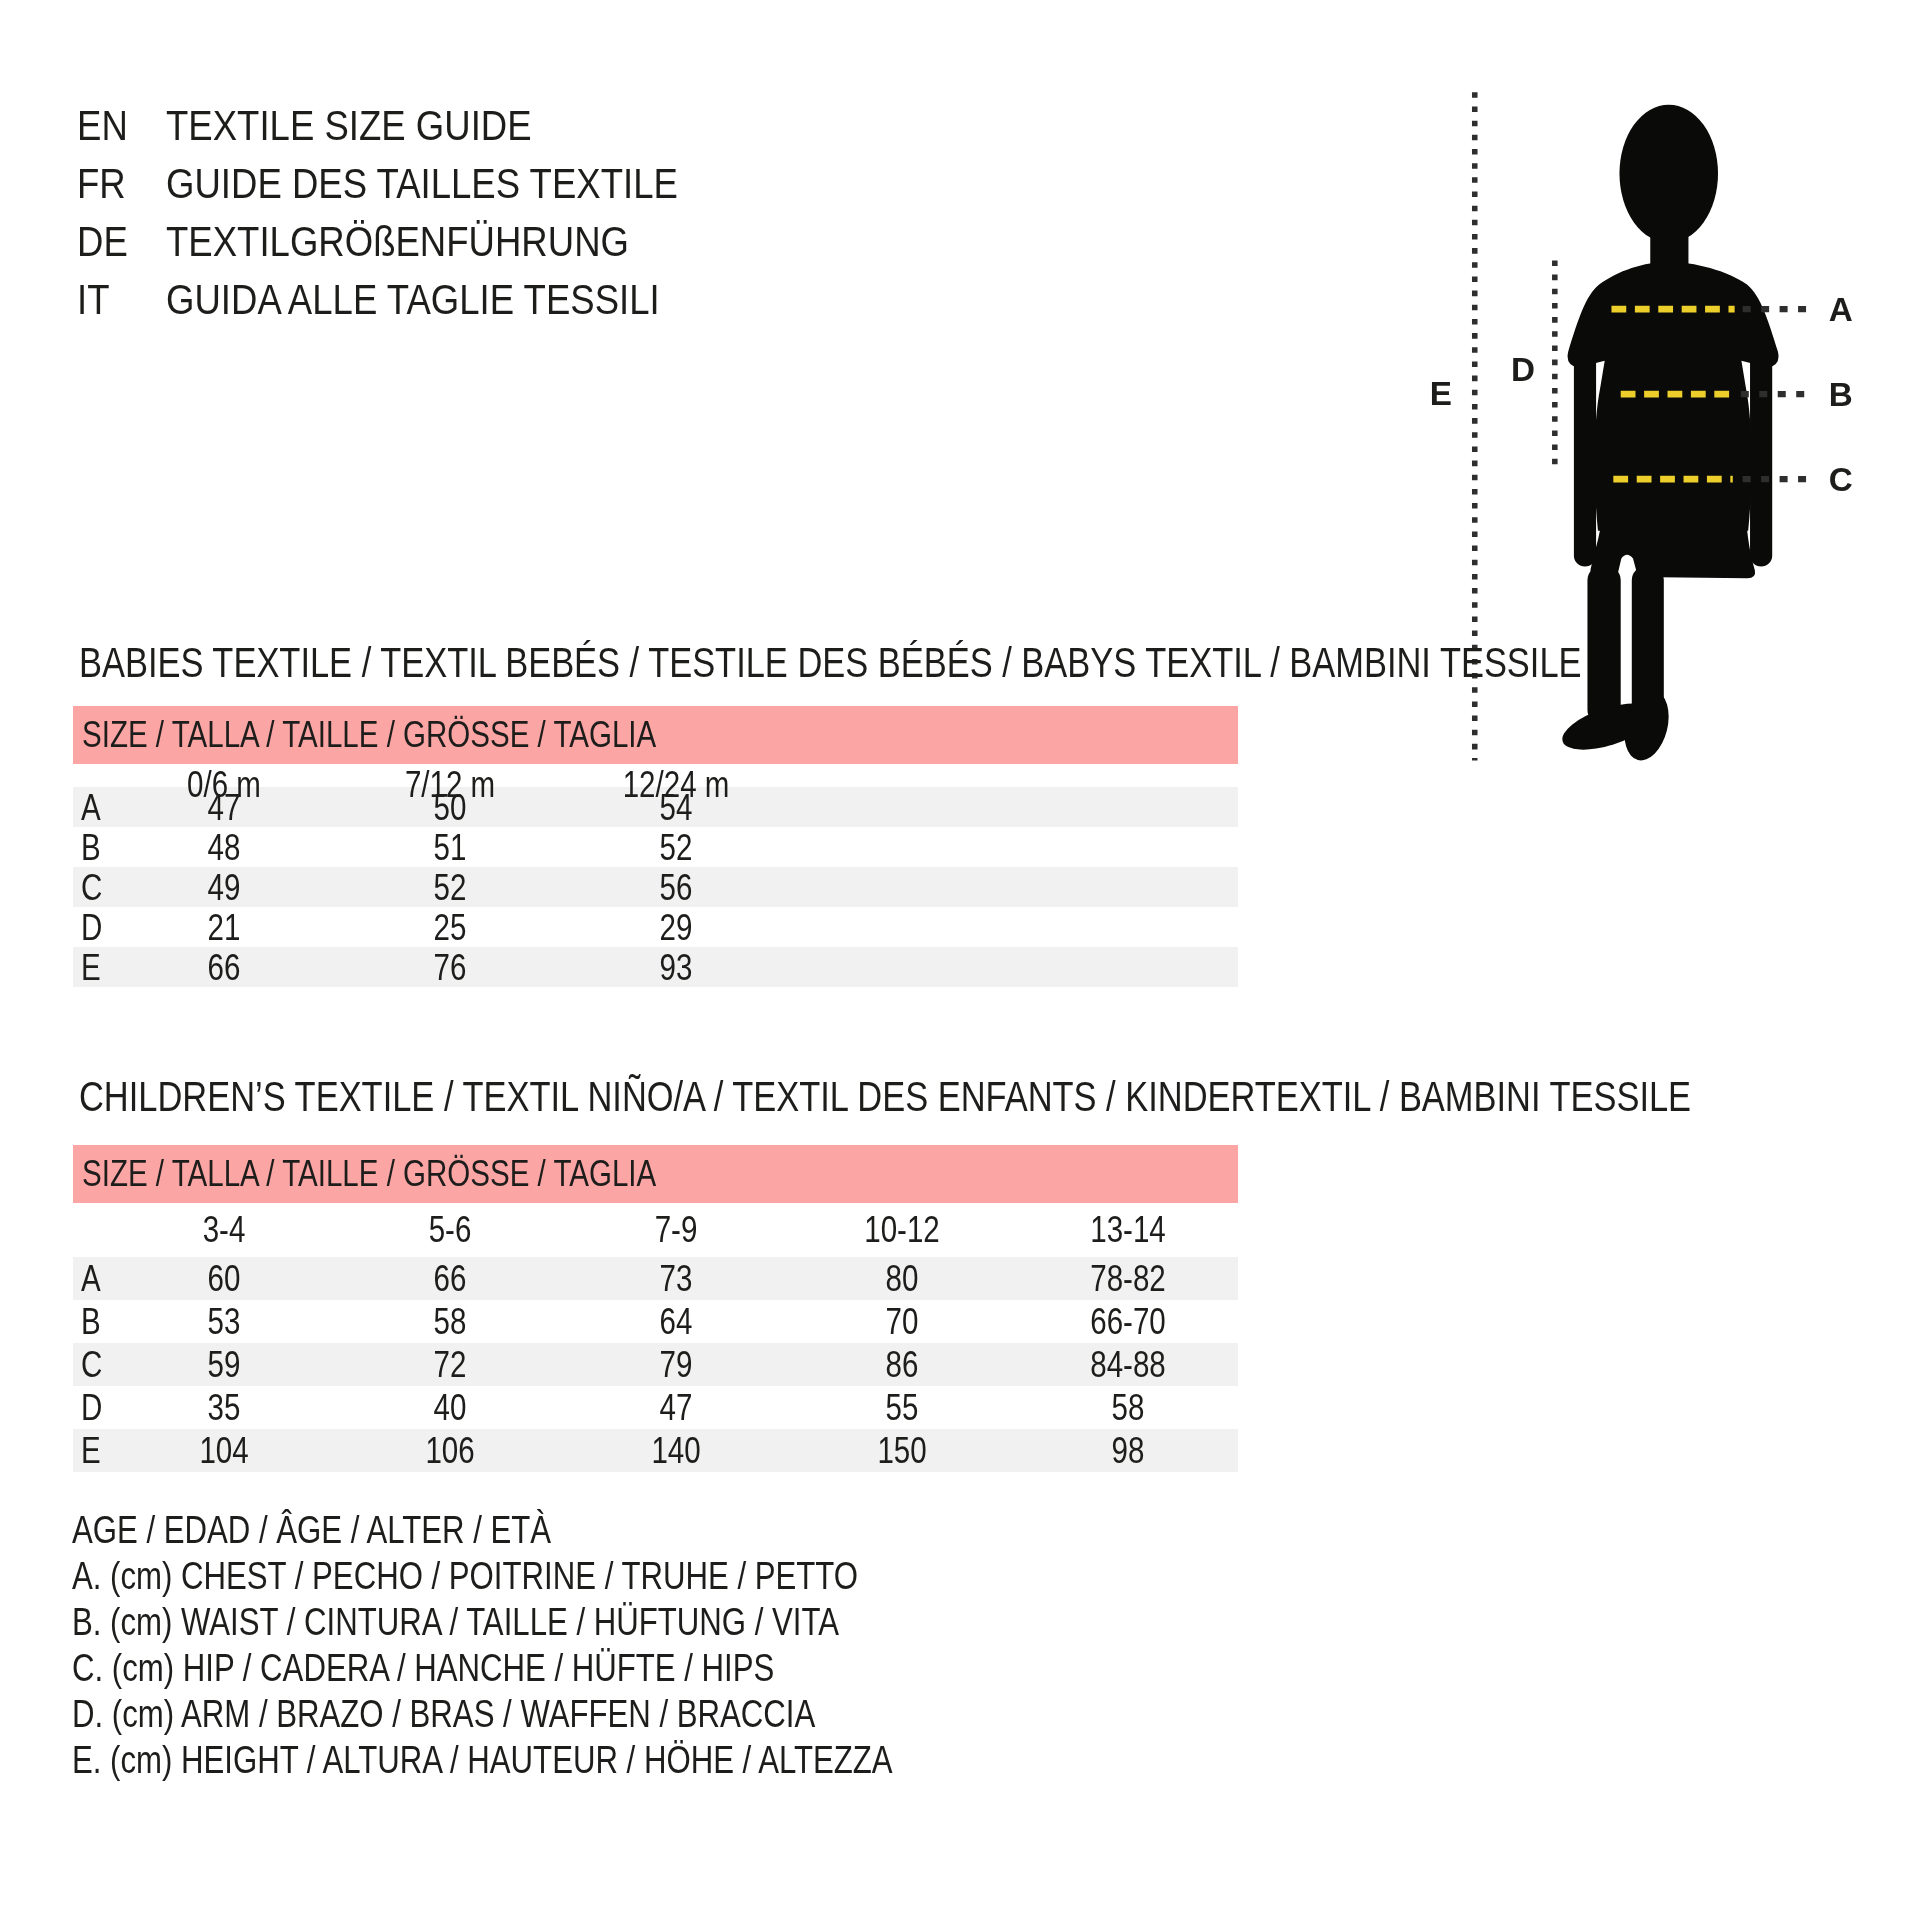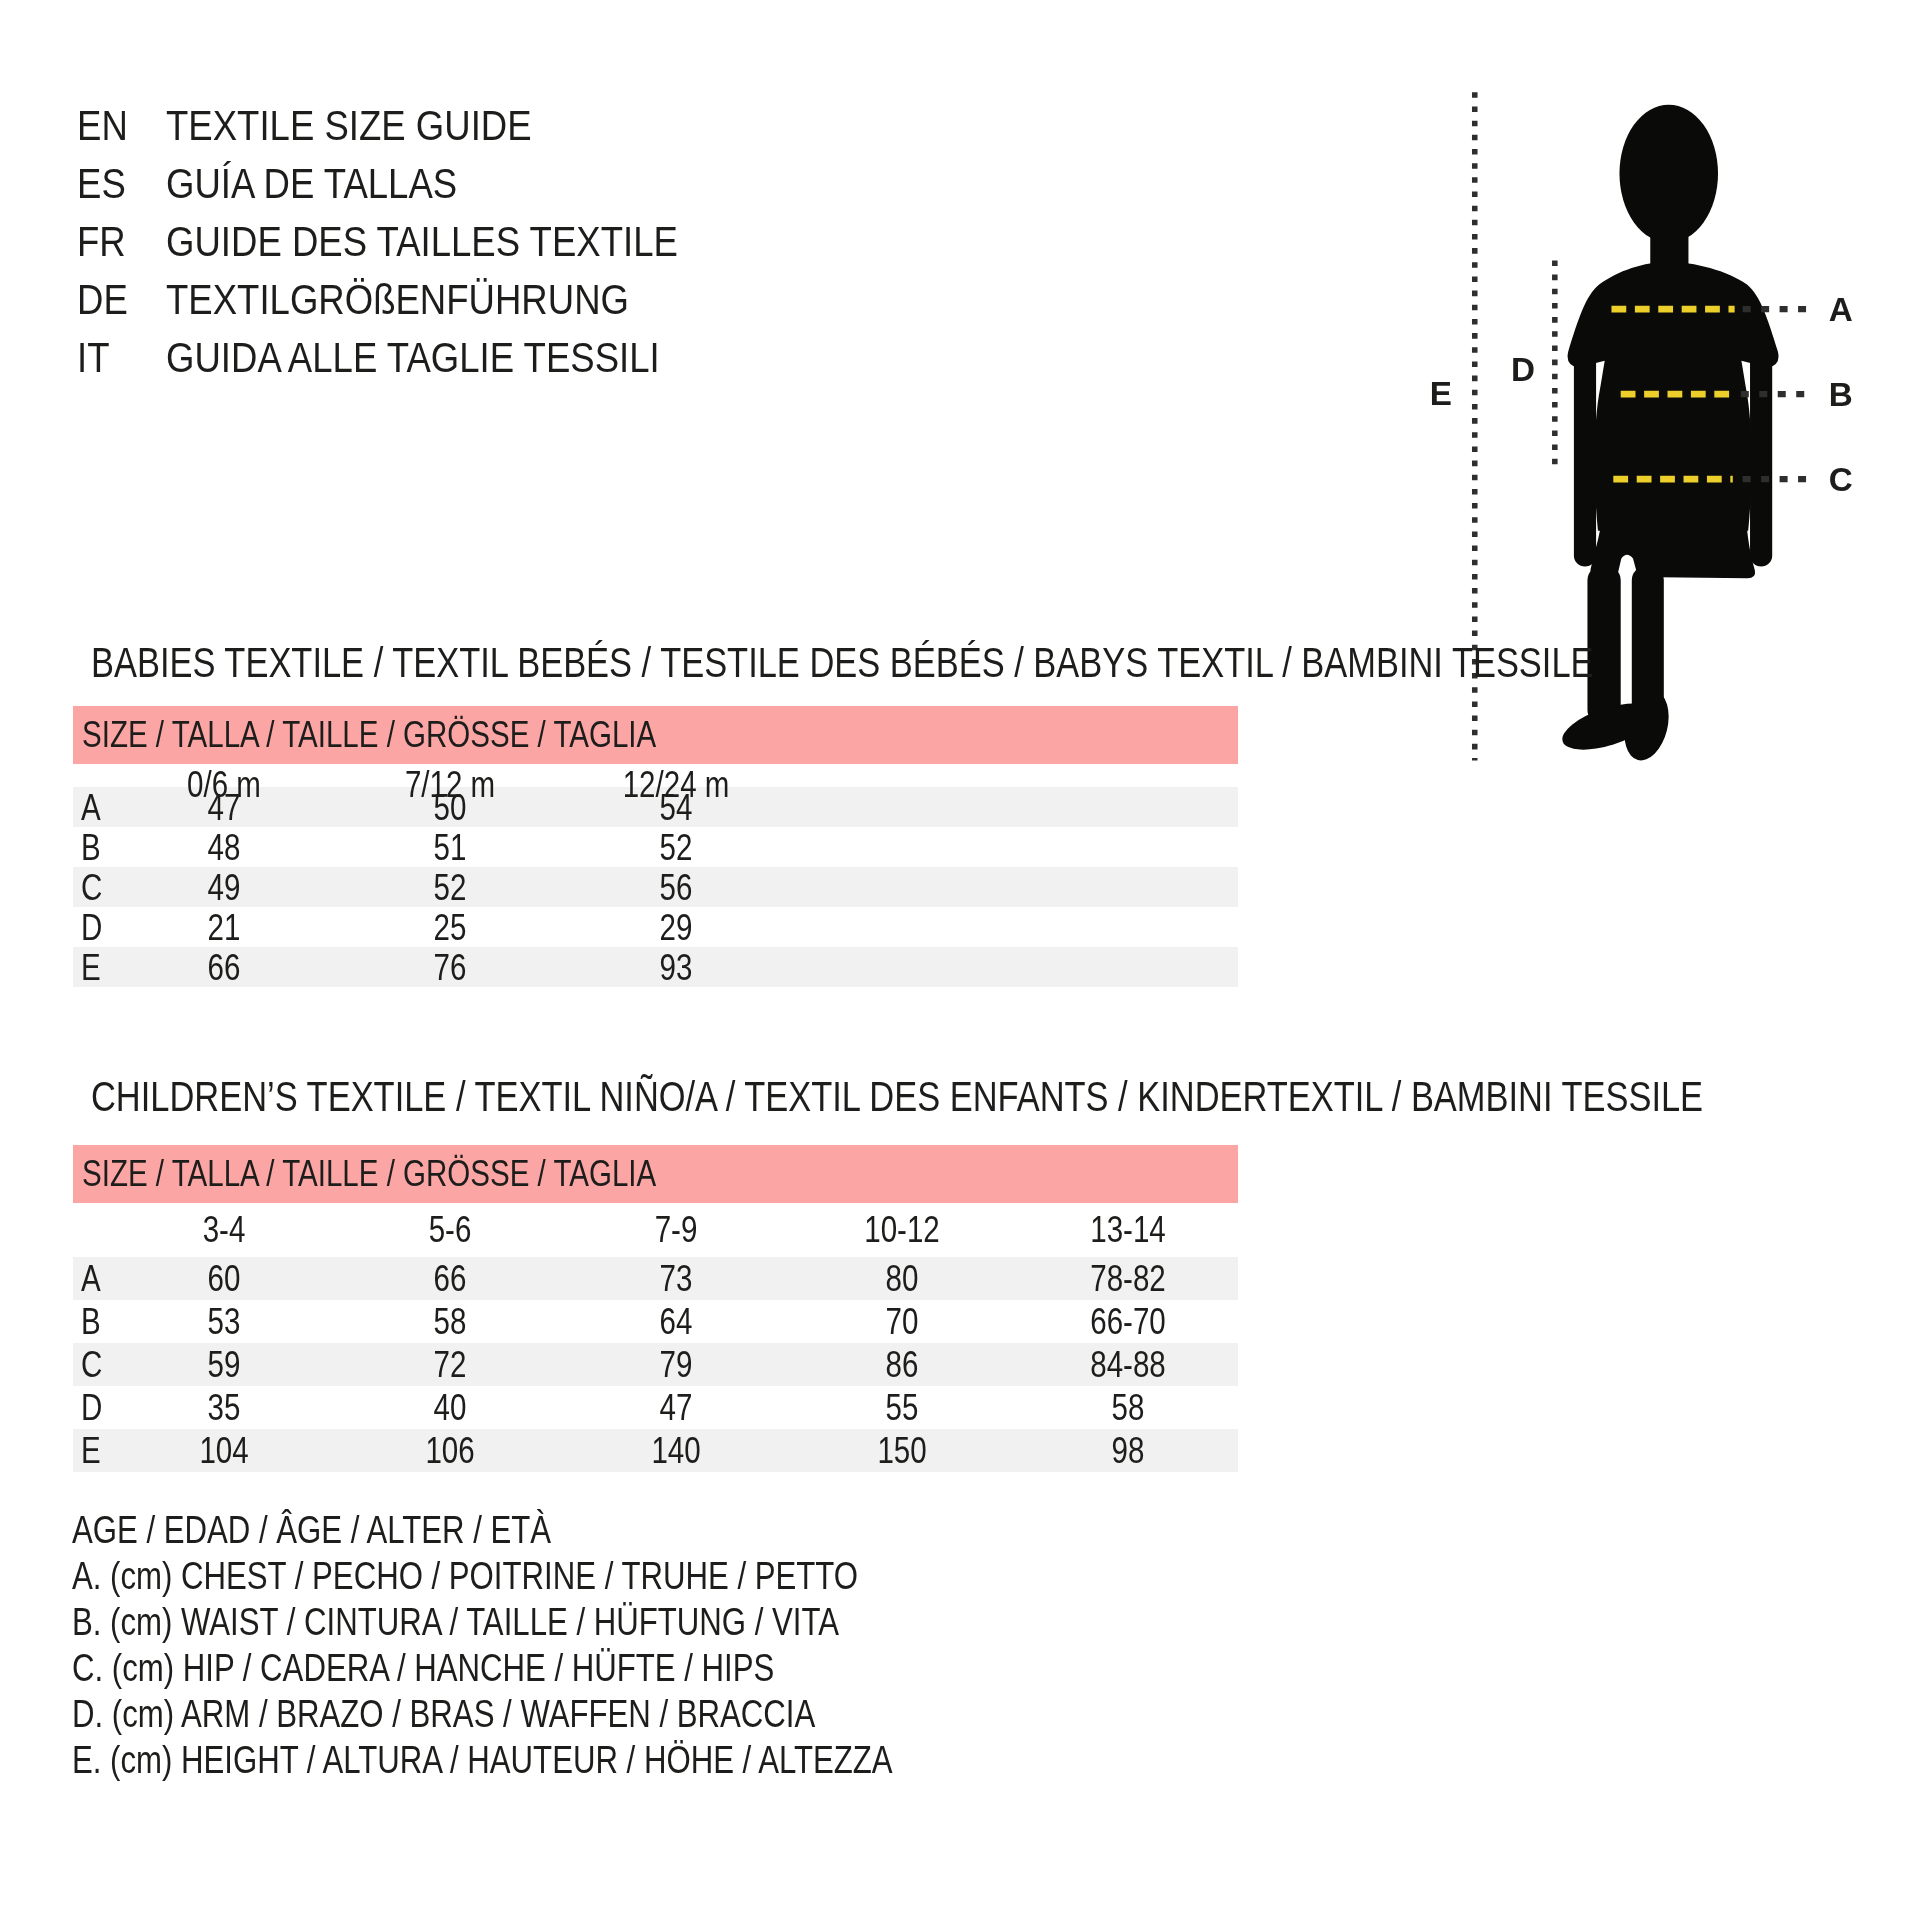--- a/index.html
+++ b/index.html
@@ -12,21 +12,21 @@
   .cx-l { transform-origin:0 50%; }
   .cx-c { transform-origin:50% 50%; }
 
   
   .lang-block { left:77px; top:96px; display:flex; flex-direction:column; }
   .lang-row   { display:flex; height:58px; align-items:center; font-size:43px; }
   .lang-row .code  { width:89px; flex:0 0 89px; }
   .lang-row .cx { transform:scaleX(.85); }
 
   
-  .section-title { left:91px; font-size:42px; line-height:42px; white-space:nowrap;text-decoration:underline; }
+  .section-title { left:79px; font-size:42px; line-height:42px; white-space:nowrap;text-decoration:underline; }
 
   
   .sizetable { left:73px; width:1165px; display:flex; flex-direction:column; }
   .bar  { background:#fca5a5; height:58px; display:flex; align-items:center;
           padding-left:8.6px; font-size:36px; }
   .trow { display:grid; align-items:center; font-size:36px; }
   .g3   { grid-template-columns:38px repeat(3,226px) 1fr; }
   .g5   { grid-template-columns:38px repeat(5,226px) 1fr; }
   .babies  .trow { height:40px; }
   .babies  .colhead { height:23px; }
@@ -46,24 +46,20 @@
   .figure text { font-family:"Liberation Sans", sans-serif; font-weight:bold;
                  font-size:54px; fill:#1d1d1b; }
 </style>
 </head>
 <body>
 
 <div class="abs lang-block">
   <div class="lang-row">
     <span class="code"><span class="cx cx-l">EN</span></span>
     <span class="cx cx-l">TEXTILE SIZE GUIDE</span>
-  </div>
-  <div class="lang-row">
-    <span class="code"><span class="cx cx-l">ES</span></span>
-    <span class="cx cx-l">GUÍA DE TALLAS</span>
   </div>
   <div class="lang-row">
     <span class="code"><span class="cx cx-l">FR</span></span>
     <span class="cx cx-l">GUIDE DES TAILLES TEXTILE</span>
   </div>
   <div class="lang-row">
     <span class="code"><span class="cx cx-l">DE</span></span>
     <span class="cx cx-l">TEXTILGRÖßENFÜHRUNG</span>
   </div>
   <div class="lang-row">

